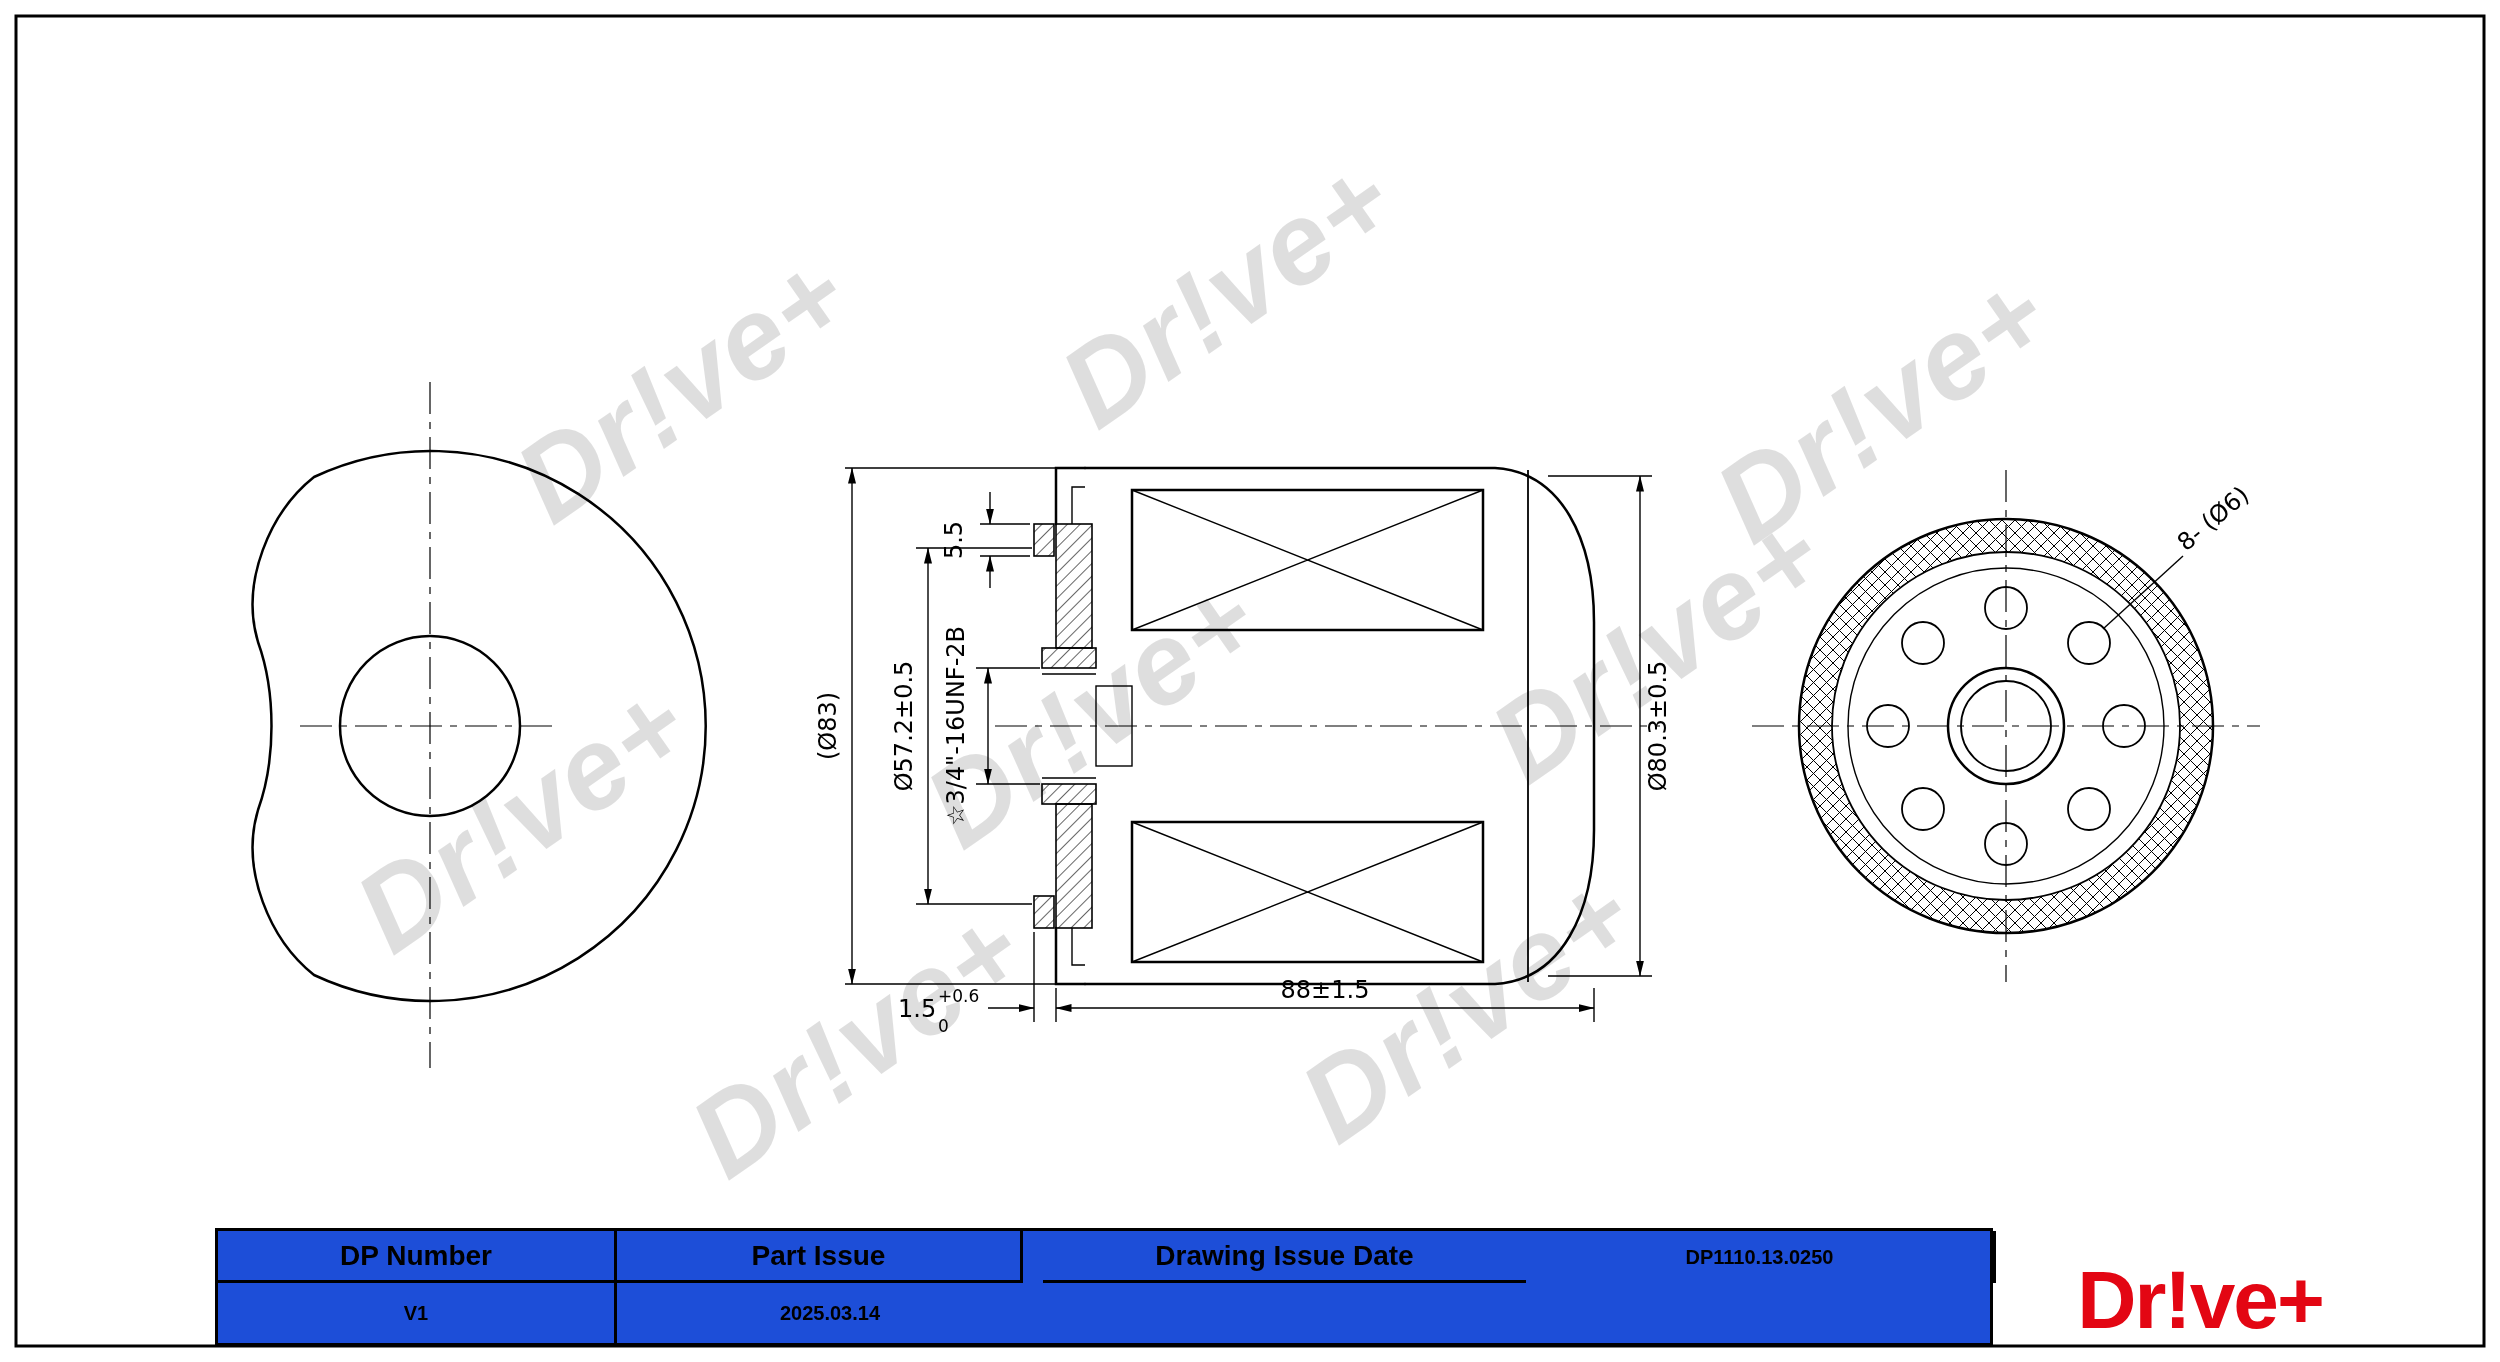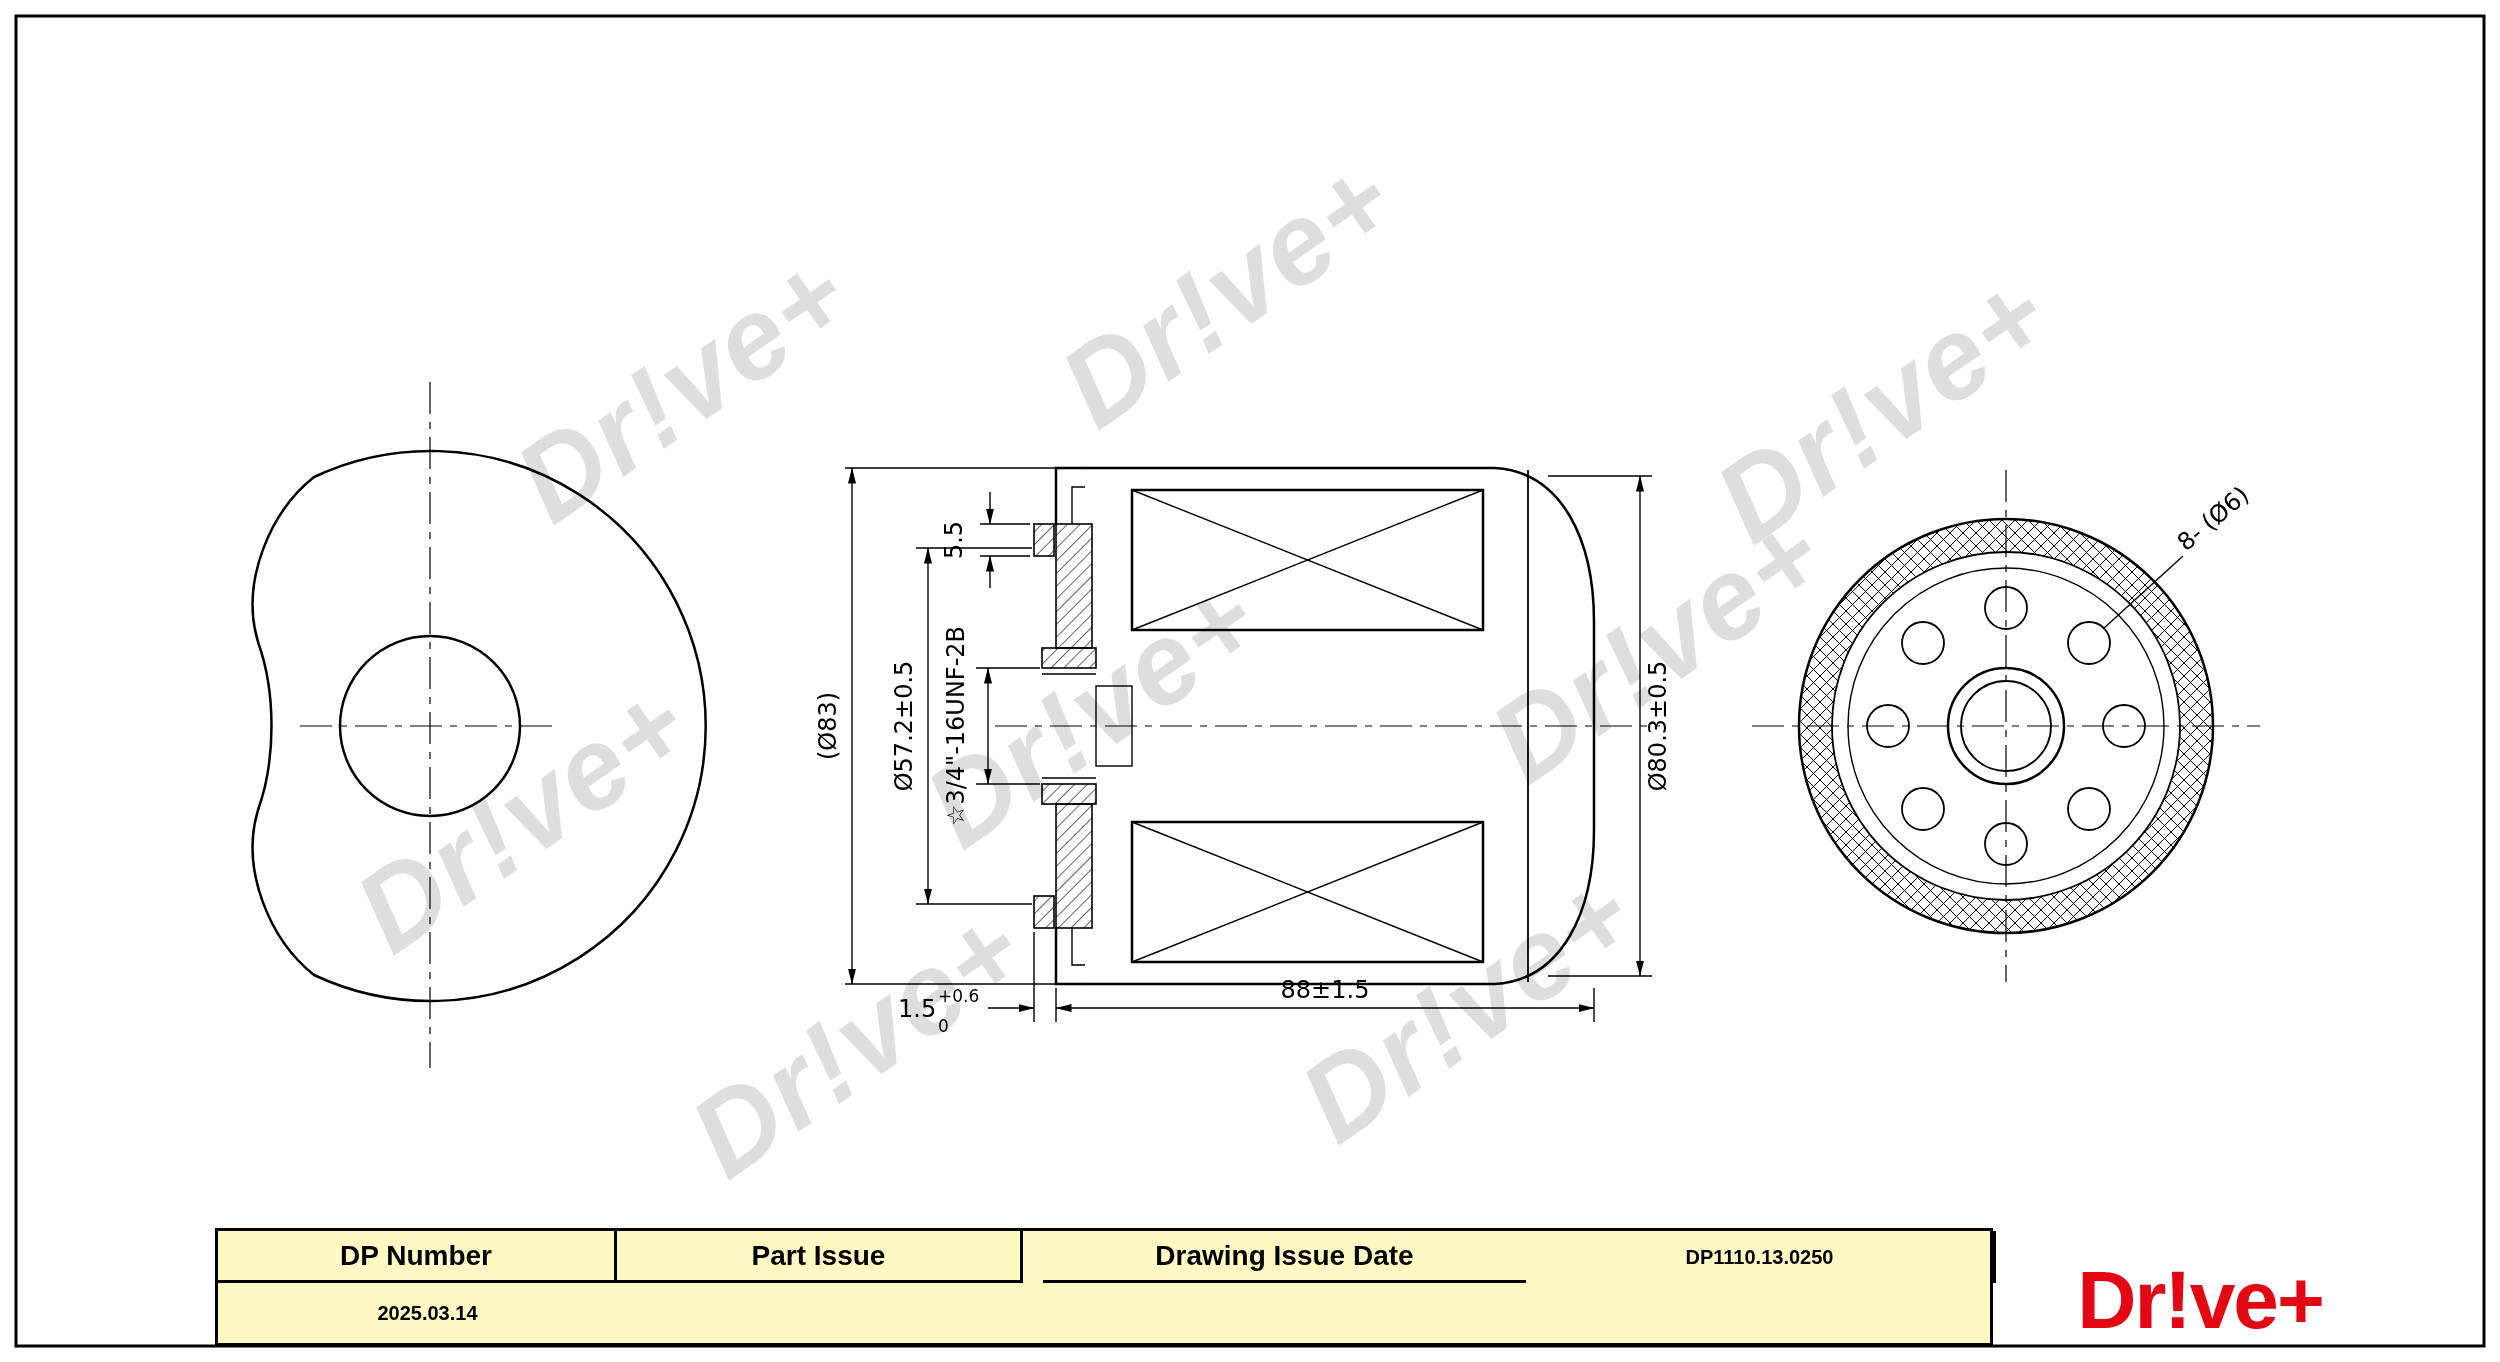--- a/index.html
+++ b/index.html
@@ -18,21 +18,21 @@
   .dim-sm{font-family:"DejaVu Sans",sans-serif;font-size:17px;fill:#000;}
   .wm{
     font-family:"Liberation Sans",sans-serif;font-weight:bold;font-style:italic;
     font-size:115px;fill:rgba(0,0,0,0.13);text-anchor:middle;letter-spacing:2px;
   }
 
   .titleblock{
     position:absolute;left:215px;top:1228px;width:1778px;height:118px;
     display:grid;grid-template-columns:399px 406px 503px 470px;
     grid-template-rows:52px 1fr;border:3px solid #000;box-sizing:border-box;
-    background:#fef9c3;
+    background:#1d4ed8;
   }
   .tb-cell{
     border-right:3px solid #000;display:flex;align-items:center;justify-content:center;
     font-weight:bold;color:#000;box-sizing:border-box;
   }
   .tb-cell.lastcol{border-right:none;margin-left:20px;}
   .tb-head{border-bottom:3px solid #000;font-size:28px;}
   .tb-val{font-size:20px;}
 
   .logo{
@@ -170,16 +170,17 @@
     <text class="dim" transform="translate(2186 552) rotate(-40)">8-  (Ø6)</text>
   </g>
 </svg>
 
 <div class="titleblock">
   <div class="tb-cell tb-head">DP Number</div>
   <div class="tb-cell tb-head">Part Issue</div>
   <div class="tb-cell tb-head lastcol">Drawing Issue Date</div>
 
   <div class="tb-cell tb-val">DP1110.13.0250</div>
+  <div class="tb-cell tb-val">V1</div>
   <div class="tb-cell tb-val lastcol">2025.03.14</div>
 </div>
 
 <div class="logo" style="color: rgb(227, 6, 19);">Dr!ve+</div>
 
 </body></html>

